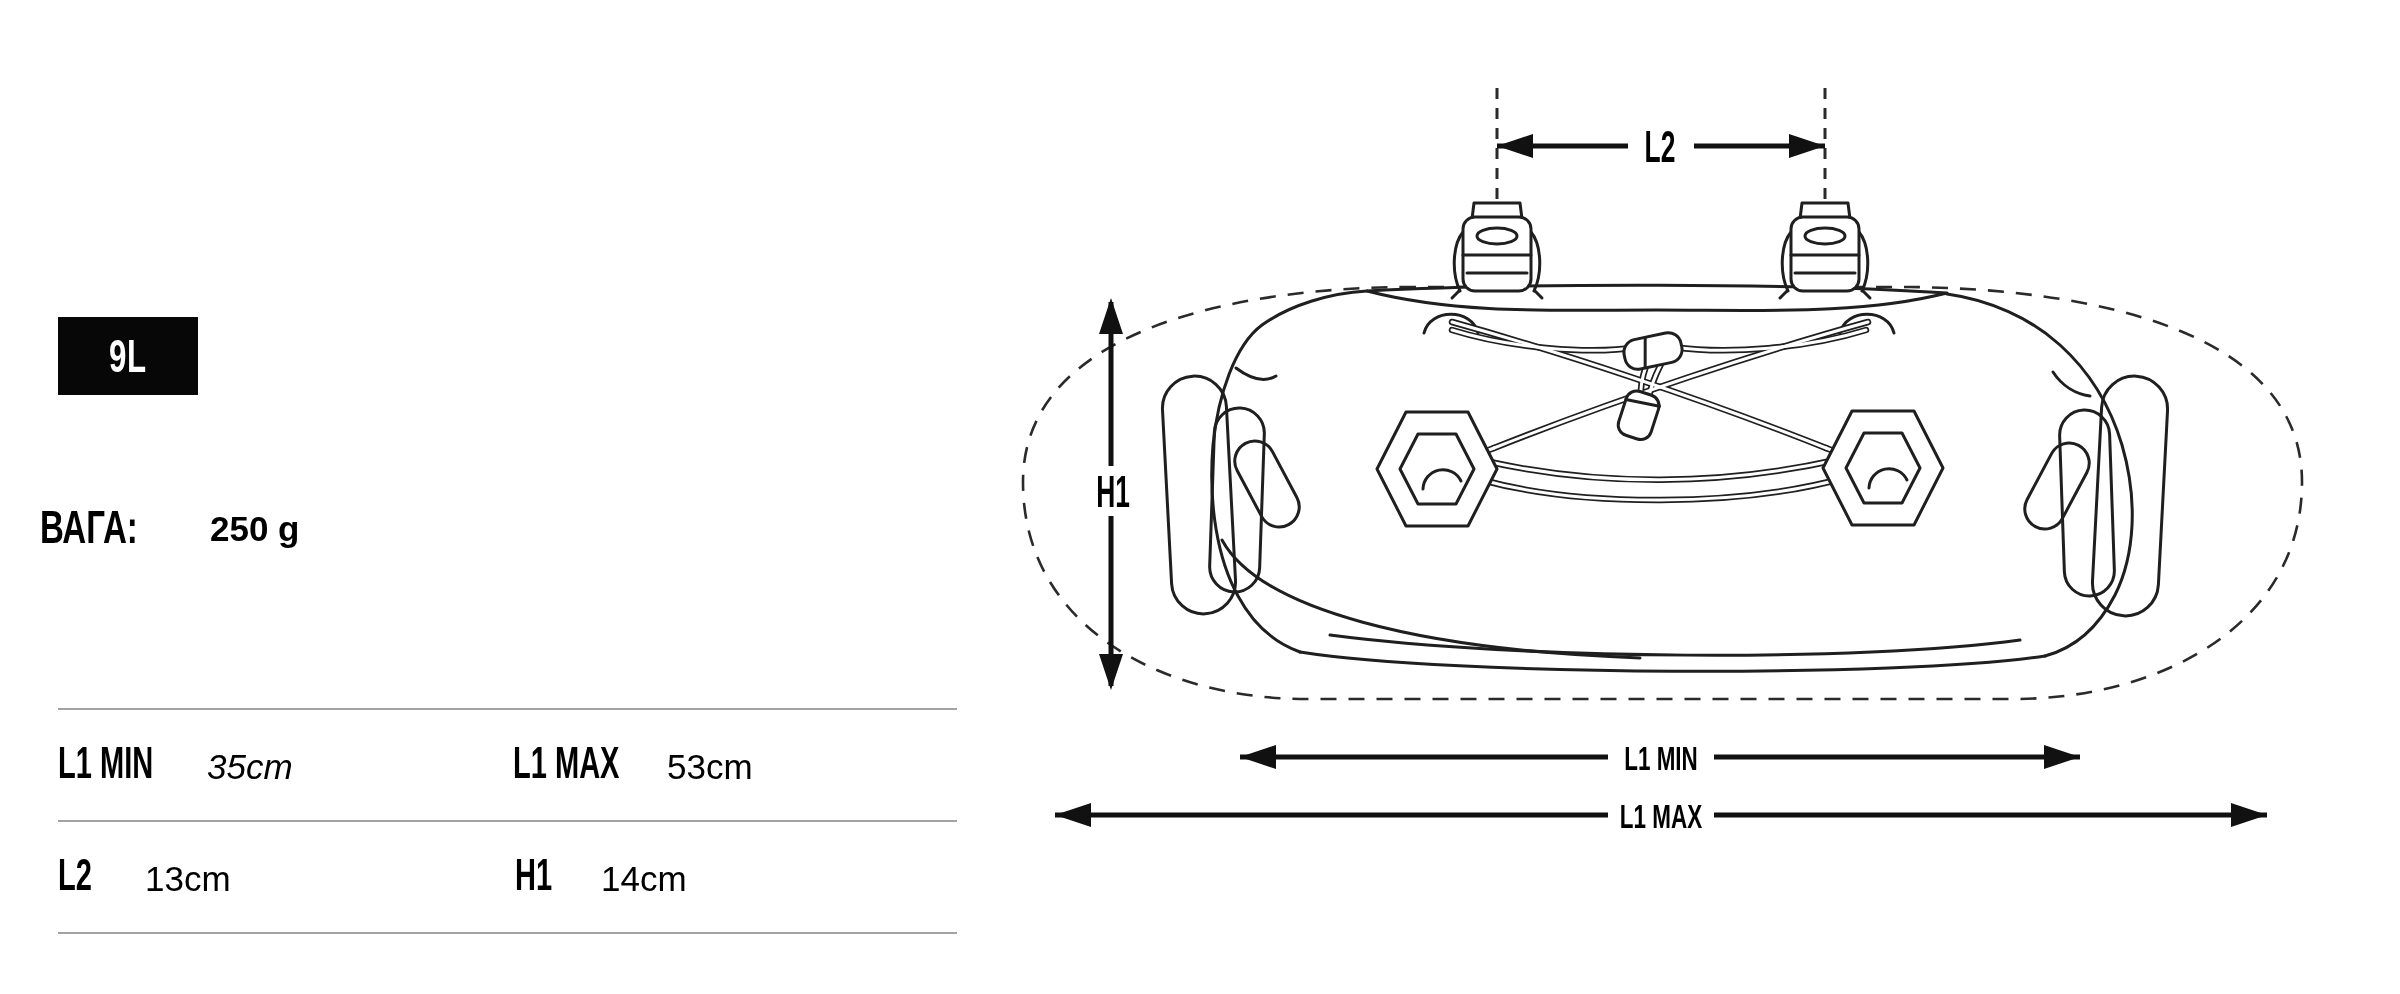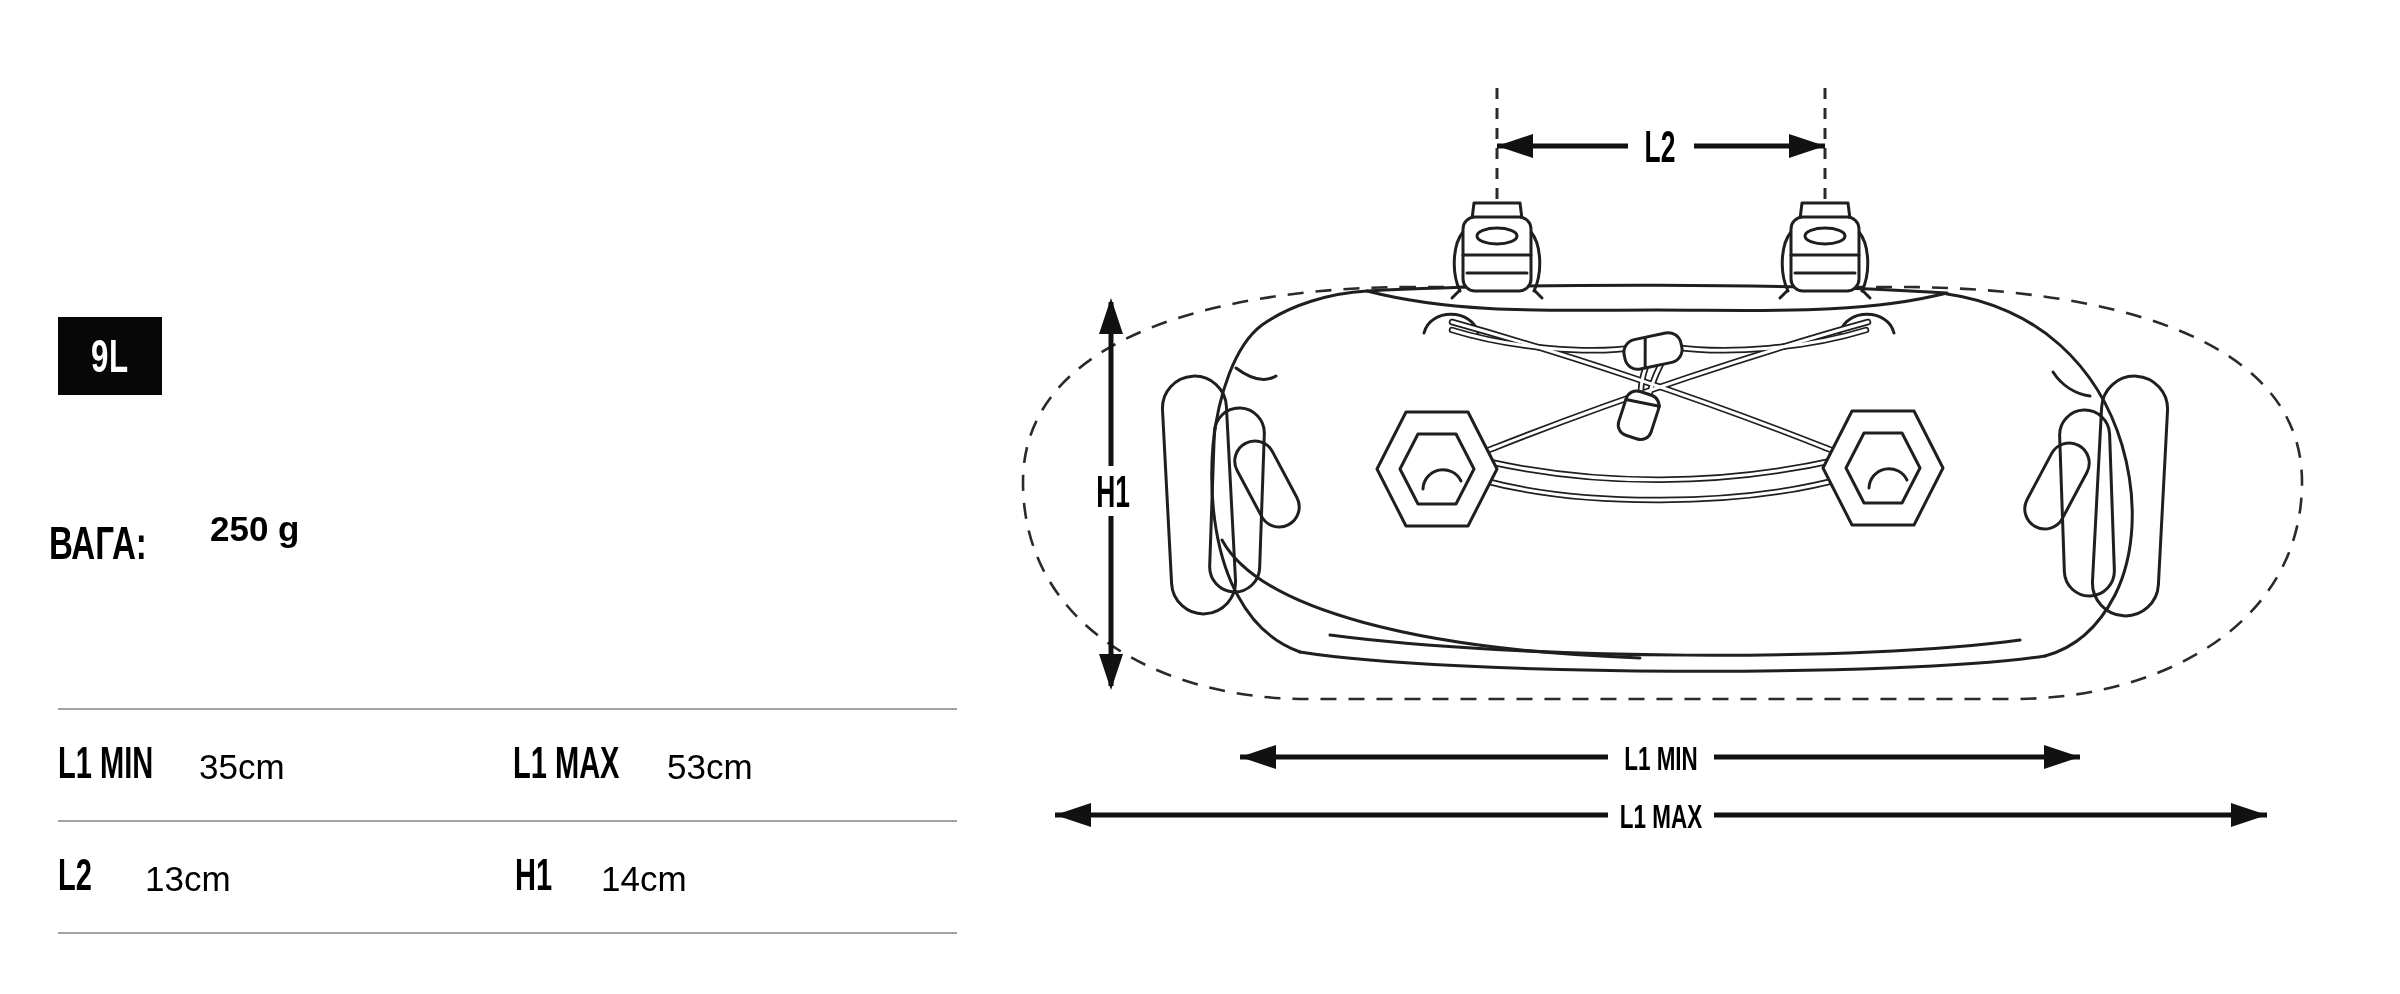--- a/index.html
+++ b/index.html
@@ -4,42 +4,42 @@
 <style>
   html,body { margin:0; padding:0; background:#ffffff; }
   .stage {
     position:relative; width:2400px; height:994px; background:#ffffff;
     font-family:"Liberation Sans", sans-serif; color:#000;
   }
   .abs { position:absolute; white-space:nowrap; }
 
   
   .badge {
-    left:58px; top:317px; width:104px; height:78px; background:#070707;
+    left:58px; top:317px; width:140px; height:78px; background:#070707;
     display:flex; align-items:center; justify-content:center;
   }
   .badge span {
     color:#ffffff; font-size:46px; font-weight:700; letter-spacing:1px;
     display:inline-block; transform:scaleX(0.68);
   }
   .cond { display:inline-block; transform:scaleX(0.66); transform-origin:0 50%; font-weight:700; }
   .heading { font-size:46px; font-weight:700; }
   .heading > span { display:inline-block; transform:scaleX(0.72); transform-origin:0 50%; }
-  .weight-label  { left:49px;  top:500px;margin-top:16px; }
+  .weight-label  { left:40px;  top:500px; }
   .weight-value  { left:210px; top:509px; font-size:35px;font-weight:bold; }
   .dims-heading  { left:58px;  top:588px; }
 
   .rule { position:absolute; left:58px; width:899px; height:2px; background:#a3a3a3; }
   .rule1 { top:708px; } .rule2 { top:820px; } .rule3 { top:932px; }
 
   .tbl-label { font-size:44px; line-height:44px; }
   .tbl-value { font-size:35px; line-height:35px; }
   .r1 { top:741px; } .r1v { top:749px; }
   .r2 { top:853px; } .r2v { top:861px; }
-  .c1l { left:58px; } .c1v35 { left:199px; } .c2l { left:513px; } .c2v53 { left:667px; }
+  .c1l { left:58px; } .c1v35 { left:207px;font-style:italic; } .c2l { left:513px; } .c2v53 { left:667px; }
   .c1v13 { left:145px; } .c2lr2 { left:515px; } .c2v14 { left:601px; }
 
   
   .diagram { position:absolute; left:0; top:0; }
   .ln   { fill:none; stroke:#1f1f1f; stroke-width:3;   stroke-linecap:round; stroke-linejoin:round; }
   .lnw  { fill:#ffffff; stroke:#1f1f1f; stroke-width:3; stroke-linecap:round; stroke-linejoin:round; }
   .dash { fill:none; stroke:#2a2a2a; stroke-width:2.6; stroke-dasharray:16 12; }
   .dashext { fill:none; stroke:#2a2a2a; stroke-width:3; stroke-dasharray:11 9; }
   .dim  { stroke:#111111; stroke-width:5; fill:none; }
   .dimhead { fill:#111111; stroke:none; }

